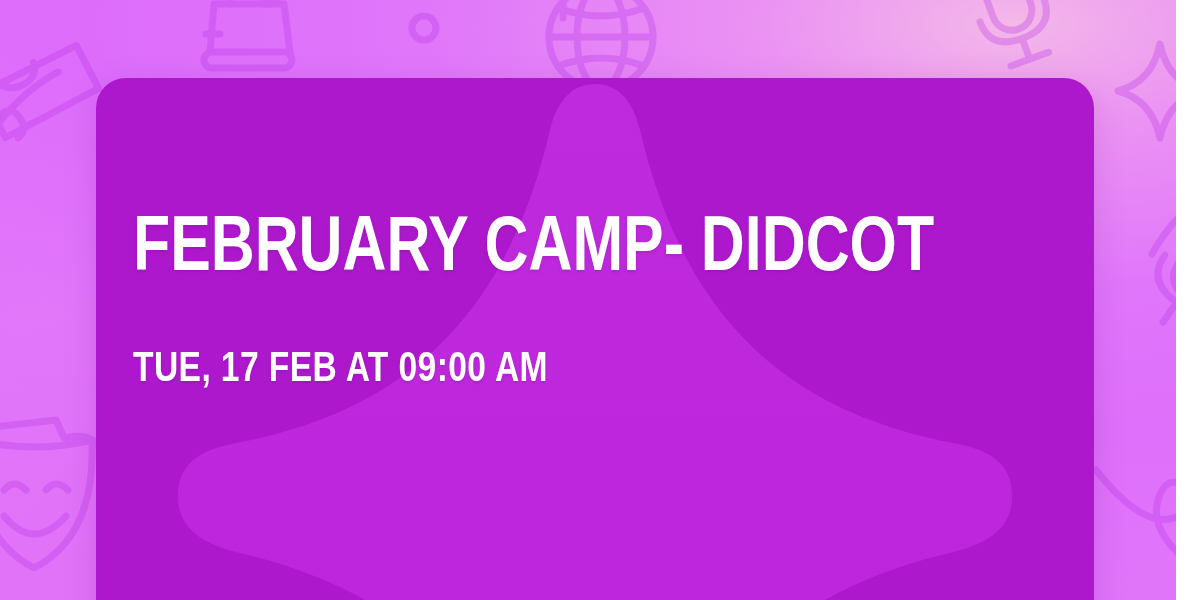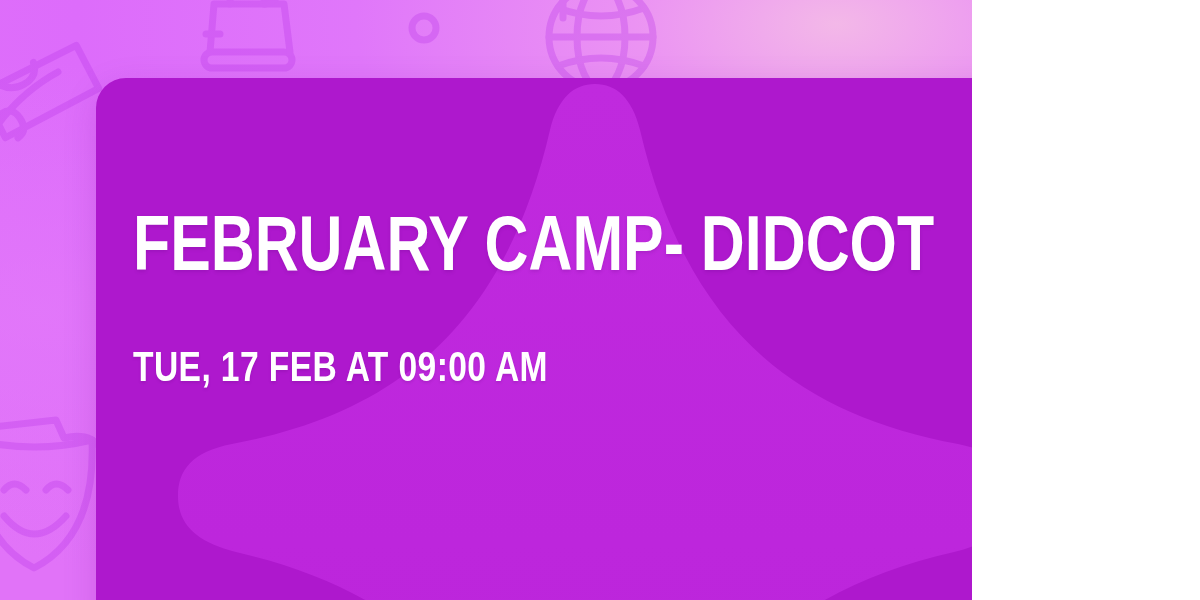--- a/index.html
+++ b/index.html
@@ -2,21 +2,21 @@
 <html><head>
 <meta charset="utf-8">
 <style>
   html, body {
     margin: 0;
     padding: 0;
     background: #ffffff;
   }
   #stage {
     position: relative;
-    width: 972px;
+    width: 1176px;
     height: 600px;
     overflow: hidden;
     font-family: "Liberation Sans", sans-serif;
   }
 
   
   .bg-base {
     position: absolute;
     inset: 0;
     background:

